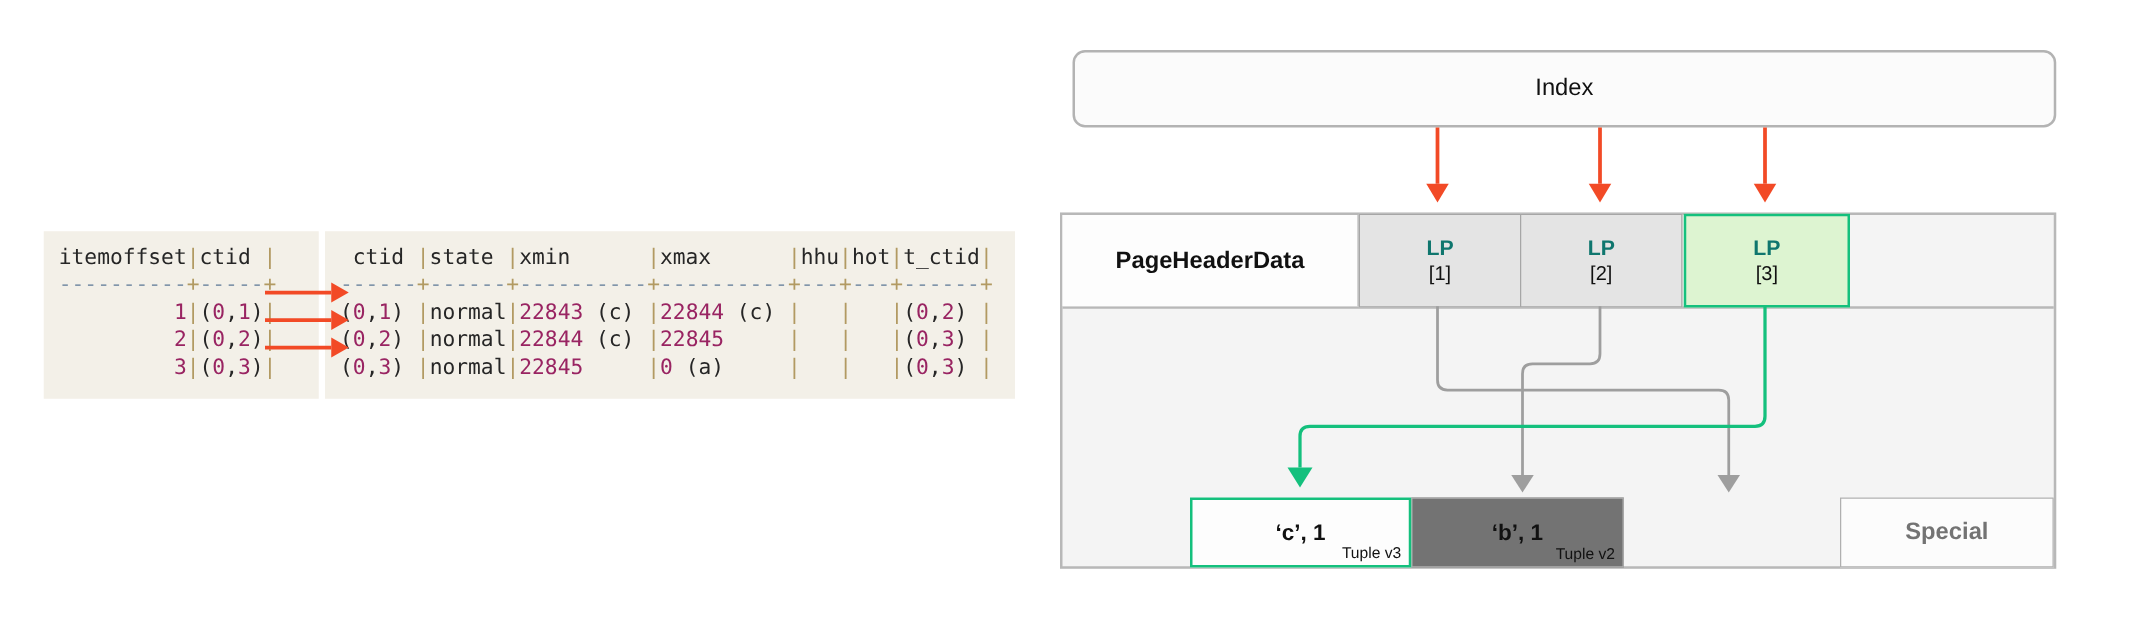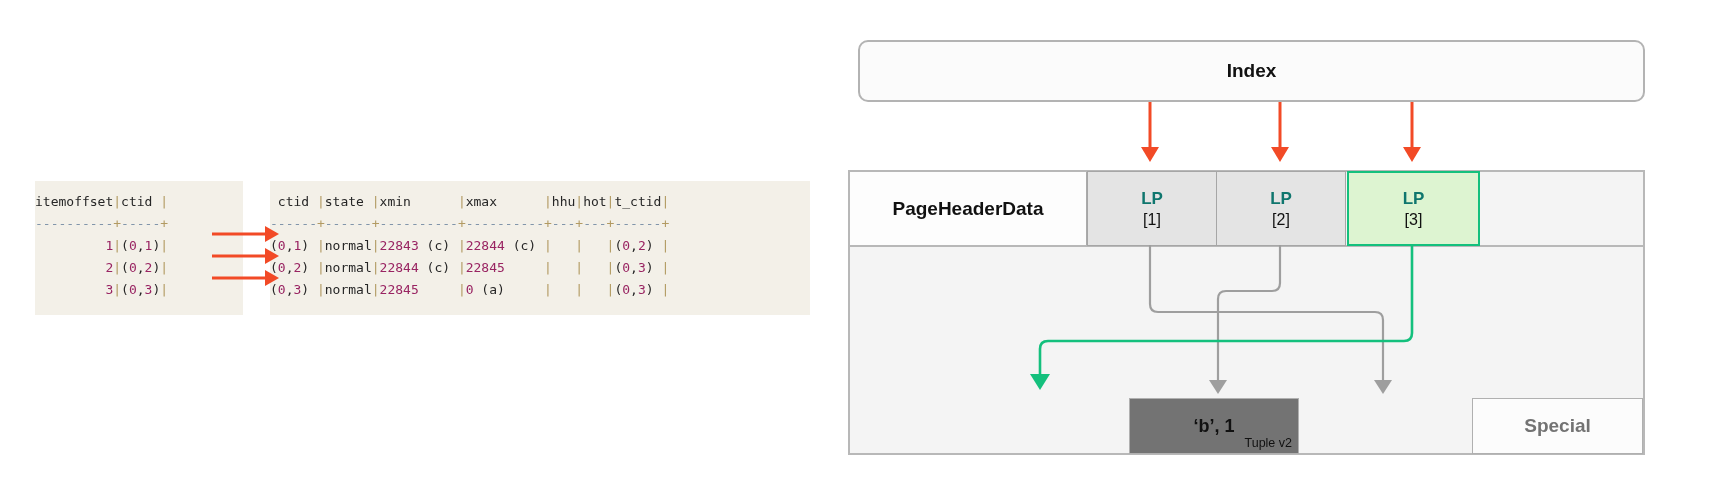--- a/index.html
+++ b/index.html
@@ -1,34 +1,34 @@
 <!DOCTYPE html>
 <html><head>
 <meta charset="utf-8">
 <style>
   html,body{margin:0;padding:0;background:#ffffff;}
   .canvas{position:relative;width:1720px;height:500px;background:#ffffff;overflow:hidden;
           font-family:"Liberation Sans",sans-serif;}
 
   
   .term{position:absolute;background:#f3f0e8;font-family:"DejaVu Sans Mono",monospace;
-        font-size:13px;line-height:22px;padding:10px 0 14px 0;white-space:pre;color:#262626;}
+        font-size:17px;line-height:22px;padding:10px 0 14px 12px;white-space:pre;color:#262626;}
   .term .tline{height:22px;}
   .t-fg{color:#262626;}
   .t-pipe{color:#b29a62;}
   .t-dash{color:#8195aa;}
   .t-num{color:#992462;}
   #panel1{left:35px;top:168px;width:208px;height:110px;}
-  #panel2{left:270px;top:168px;width:540px;height:110px;}
+  #panel2{left:260px;top:168px;width:540px;height:110px;}
 
   
   .index-box{position:absolute;left:858px;top:40px;width:787px;height:62px;background:#fbfbfb;
              border:2px solid #b3b3b3;border-radius:10px;box-sizing:border-box;
              display:flex;align-items:center;justify-content:center;}
-  .index-box .lbl{font-size:19px;font-weight:bold;color:#111;}
+  .index-box .lbl{font-size:19px;font-weight:normal;color:#111;}
 
   
   .page-box{position:absolute;left:848px;top:170px;width:797px;height:285px;background:#f4f4f4;
             border:2px solid #b8b8b8;box-sizing:border-box;}
   .top-row{position:absolute;left:0;top:0;width:793px;height:75px;border-bottom:2px solid #b8b8b8;box-sizing:border-box;}
   .pghd{position:absolute;left:0;top:0;width:237px;height:73px;background:#fdfdfd;
         border-right:1.5px solid #ababab;box-sizing:border-box;
         display:flex;align-items:center;justify-content:center;}
   .pghd .lbl{font-size:19px;font-weight:bold;color:#111;}
   .lp{position:absolute;top:-1px;height:75px;background:#e4e4e4;border:1.5px solid #a6a6a6;
@@ -78,20 +78,24 @@
       <div class="lp" id="lp1">
         <span class="t">LP</span>
         <span class="i">[2]</span>
       </div>
       <div class="lp" id="lp2">
         <span class="t">LP</span>
         <span class="i">[3]</span>
       </div>
     </div>
 
+    <div class="tuple" id="tuple-c">
+      <span class="val">‘c’, 1</span>
+      <span class="tag">Tuple v3</span>
+    </div>
     <div class="tuple" id="tuple-b">
       <span class="val">‘b’, 1</span>
       <span class="tag">Tuple v2</span>
     </div>
     <div class="special">
       <span class="lbl">Special</span>
     </div>
   </div>
 
   <svg class="overlay" width="1720" height="500" viewBox="0 0 1720 500">

